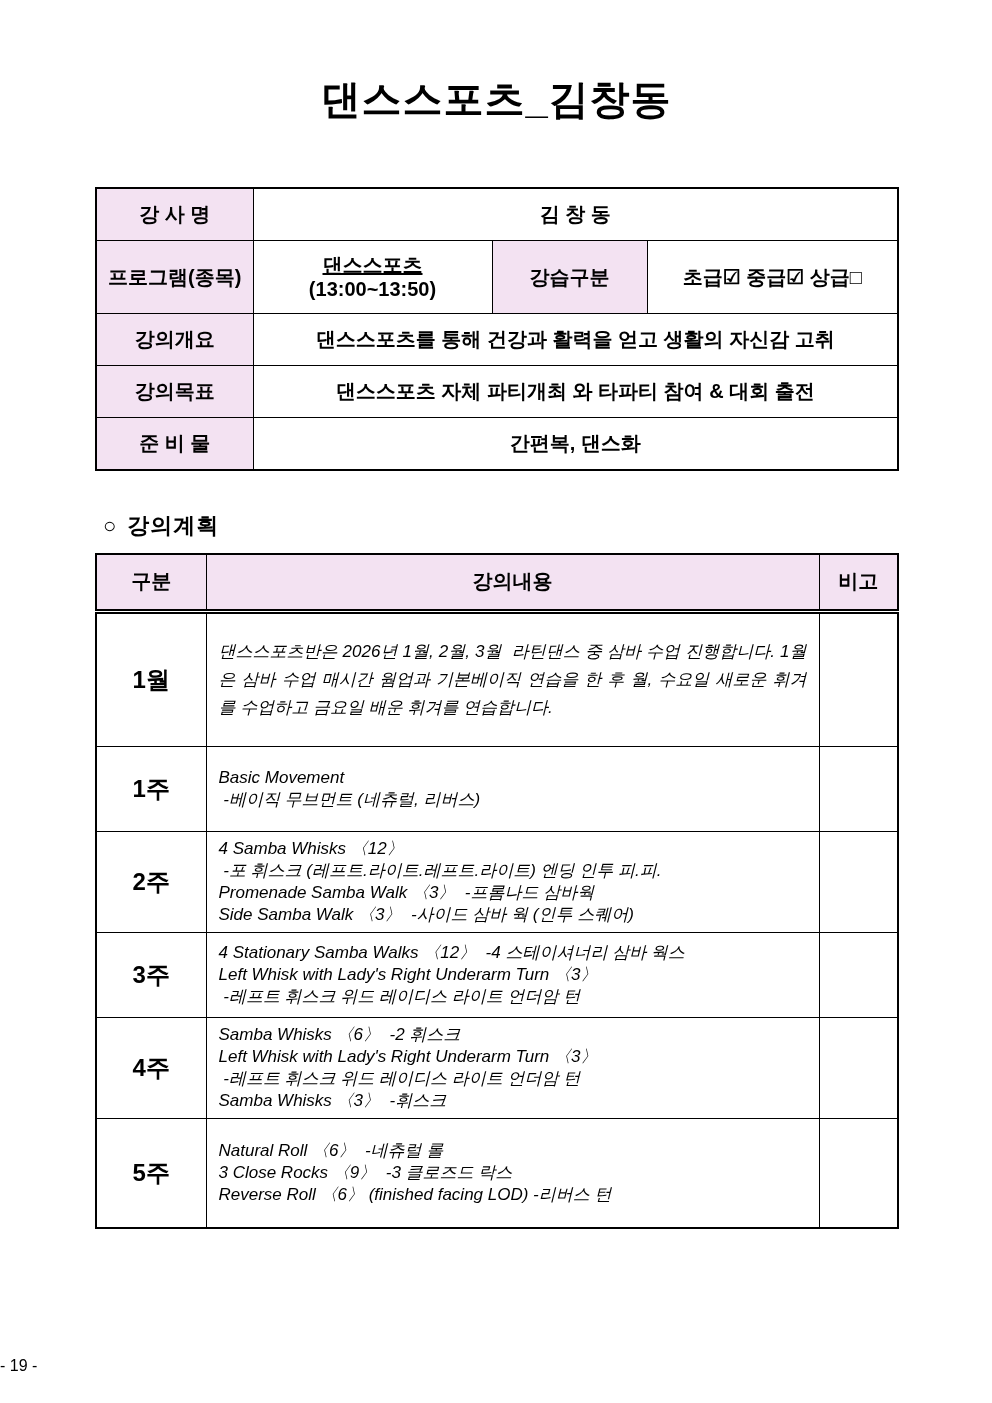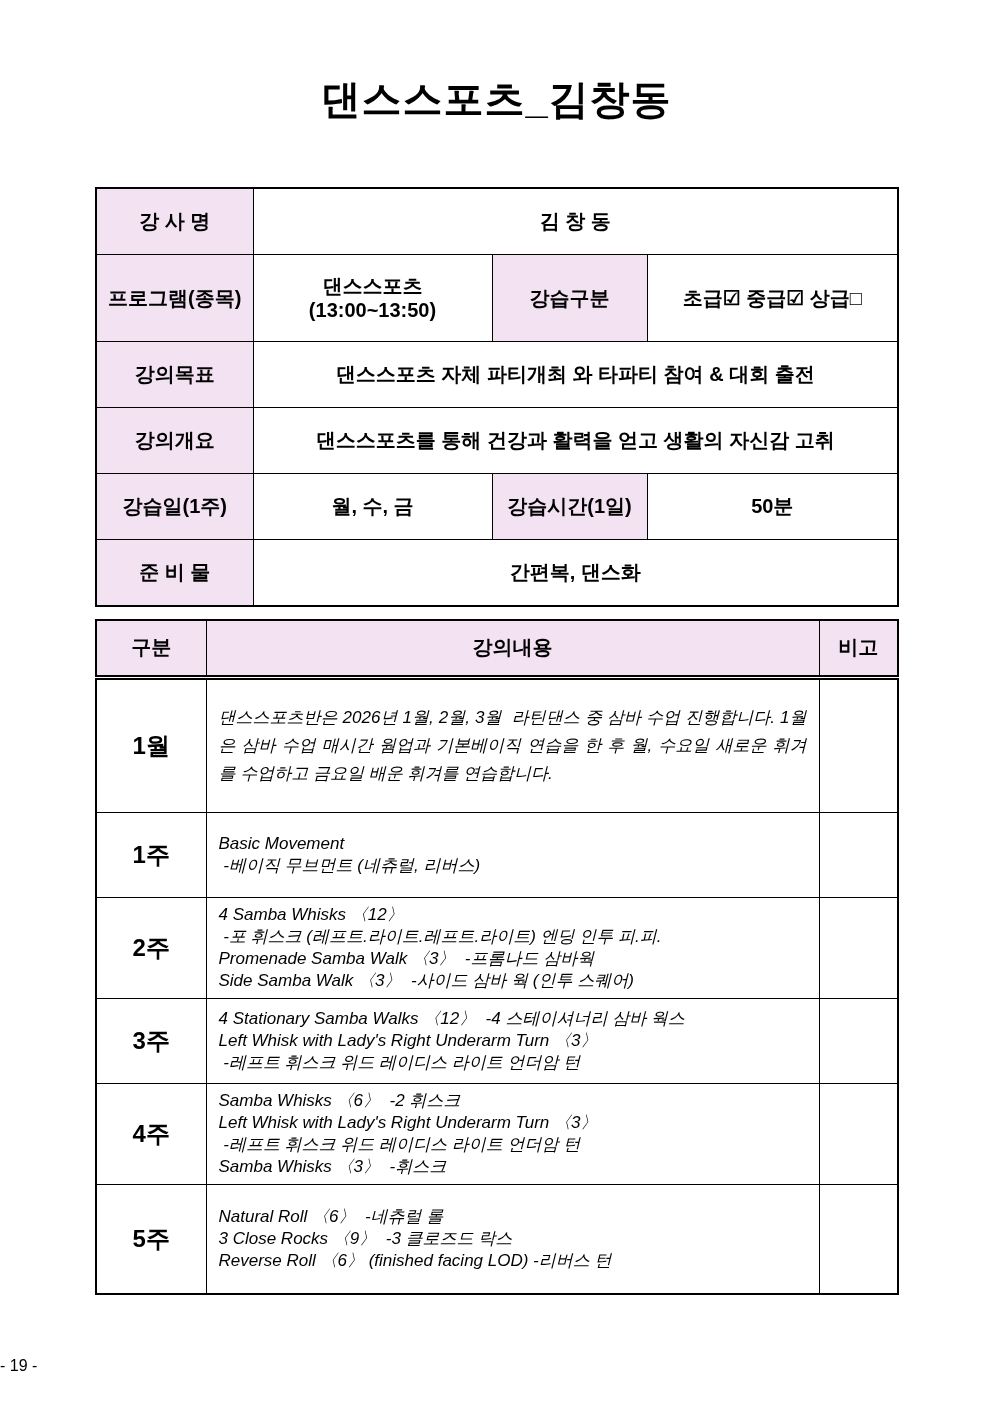--- a/index.html
+++ b/index.html
@@ -26,24 +26,24 @@
     margin: 60px 0 0 95px;
     width: 802px;
     border: 2.5px solid #000;
   }
   .info-table td {
     border: 1.5px solid #000;
     text-align: center;
     vertical-align: middle;
     font-size: 20px;
     font-weight: bold;
-    padding: 19px 6px;
+    padding: 12px 6px;
   }
   .hd { background: #F3E2F2; }
-  .program-line1 { }
+  .program-line1 { text-decoration: underline; }
   .program-cell { font-size: 19px; line-height: 24px; }
 
   
   .section {
     margin: 40px 0 0 103px;
     font-size: 22px;
     font-weight: bold;
     letter-spacing: 1px;
   }
   .section .bullet { font-weight: normal; margin-right: 10px; }
@@ -116,40 +116,37 @@
     <tr style="height:50px">
       <td class="hd">프로그램(종목)</td>
       <td class="program-cell">
         <div class="program-line1">댄스스포츠</div>
         <div>(13:00~13:50)</div>
       </td>
       <td class="hd">강습구분</td>
       <td>초급☑ 중급☑ 상급□</td>
     </tr>
     <tr style="height:50px">
+      <td class="hd">강의개요</td>
+      <td colspan="3">댄스스포츠를 통해 건강과 활력을 얻고 생활의 자신감 고취</td>
+    </tr>
+    <tr style="height:50px">
       <td class="hd">강의목표</td>
       <td colspan="3">댄스스포츠 자체 파티개최 와 타파티 참여 &amp; 대회 출전</td>
-    </tr>
-    <tr style="height:50px">
-      <td class="hd">강의개요</td>
-      <td colspan="3">댄스스포츠를 통해 건강과 활력을 얻고 생활의 자신감 고취</td>
-    </tr>
-    <tr style="height:47px">
-      <td class="hd">강습일(1주)</td>
-      <td>월, 수, 금</td>
-      <td class="hd">강습시간(1일)</td>
-      <td>50분</td>
     </tr>
     <tr style="height:39px">
       <td class="hd">준 비 물</td>
       <td colspan="3">간편복, 댄스화</td>
     </tr>
   </tbody>
     </table>
 
+  <div class="section">
+    <span class="bullet">○</span><span>강의계획</span>
+  </div>
 
   <table class="plan-table">
     <colgroup>
       <col style="width:110px">
         <col style="width:613px">
         <col style="width:79px">
     </colgroup>
     <thead>
       <tr>
         <th>구분</th>

